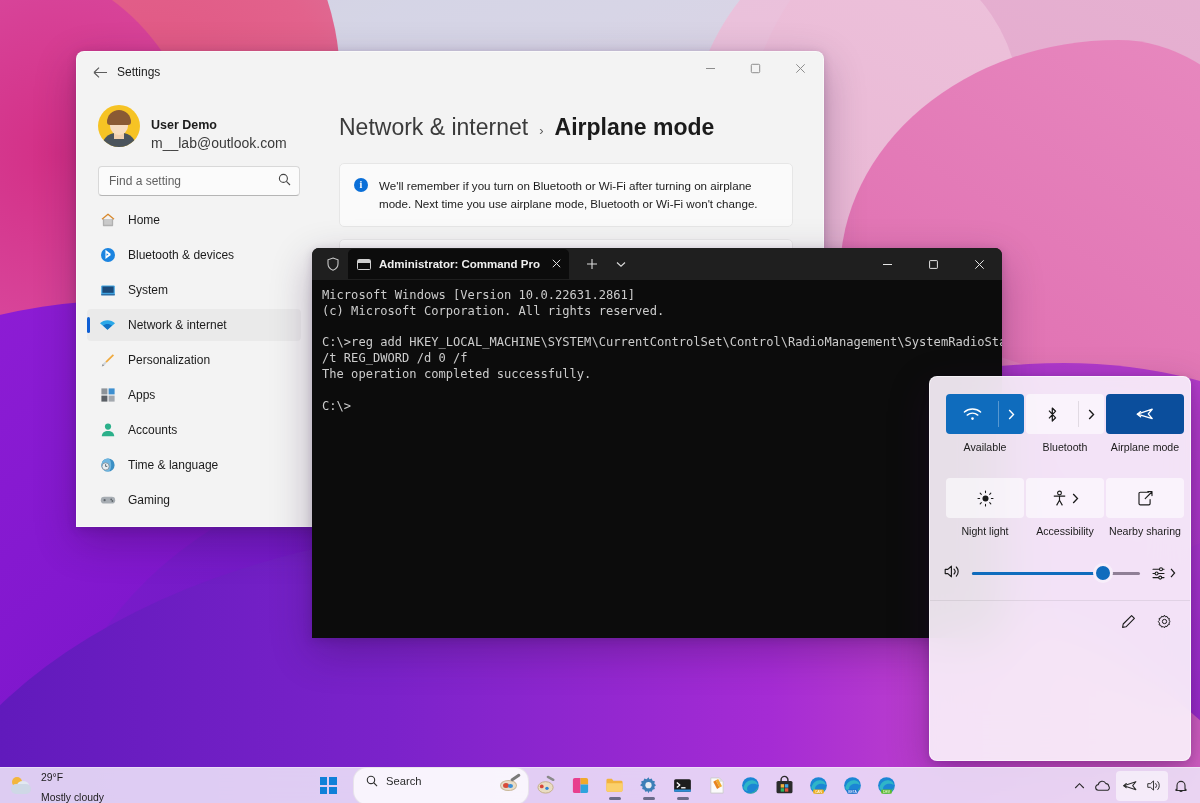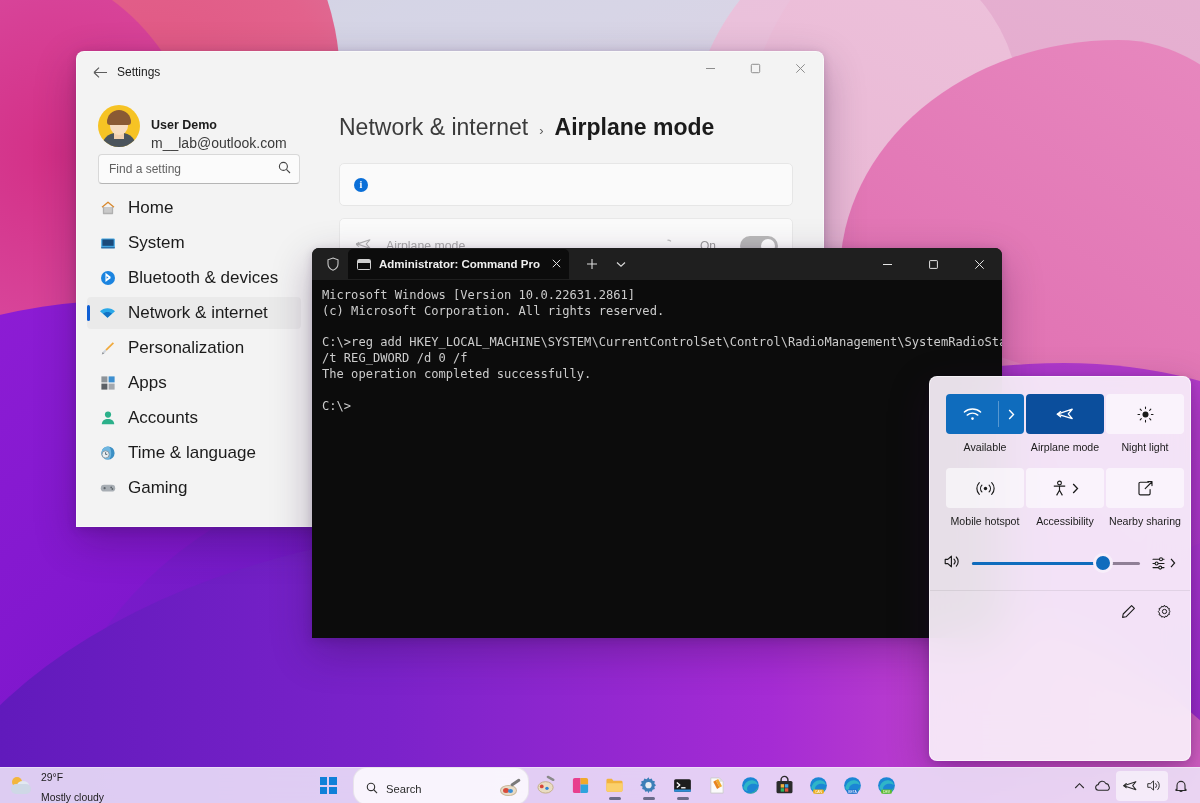--- a/index.html
+++ b/index.html
@@ -118,21 +118,21 @@
   }
   #avatar .hair { position:absolute; left:9px; top:5px; width:24px; height:15px; border-radius:12px 12px 3px 3px; background:#8a5a34; }
   #avatar .face { position:absolute; left:12px; top:10px; width:18px; height:20px; border-radius:9px 9px 10px 10px; background:#f6dcc0; }
   #avatar .body { position:absolute; left:4px; top:28px; width:34px; height:20px; border-radius:14px 14px 0 0; background:#4b545c; }
   #avatar .neck { position:absolute; left:16px; top:26px; width:10px; height:8px; background:#f0cfae; }
   #user-meta { line-height: 1.35; }
   #user-name { font-size: 12.5px; font-weight: bold; color: #1b1b1b; margin-top: 18px; }
   #user-email { font-size: 14px; color: #3a3a3a; }
 
   #search-box {
-    margin: 0 0 8px 11px; width: 202px; height: 30px;
+    margin: 12px 0 8px 11px; width: 202px; height: 30px;
     background: #fbfbfb; border: 1px solid #d8d8d8; border-bottom-color:#b5b5b5;
     border-radius: 4px; display: flex; align-items: center; padding: 0 8px 0 10px;
   }
   #search-box input {
     flex: 1; border: none; outline: none; background: transparent;
     font-family: inherit; font-size: 12px; color: #1b1b1b;
   }
   #search-box input::placeholder { color: #616161; }
   #search-icon { color: #444; font-size: 12px; }
 
@@ -141,21 +141,21 @@
     display: flex; align-items: center; gap: 12px;
     height: 32px; margin: 3px 0; border-radius: 4px; padding-left: 12px;
     position: relative;
   }
   .nav-item.active { background: #eaeaea; }
   .nav-item.active::before {
     content: ""; position: absolute; left: 0; top: 8px;
     width: 3px; height: 16px; background: #0f5fd4; border-radius: 2px;
   }
   .nav-ic { width: 17px; height: 17px; flex: 0 0 17px; display:flex; align-items:center; justify-content:center; }
-  .nav-label { font-size: 17px; color: #1b1b1b; }
+  .nav-label { font-size: 12px; color: #1b1b1b; }
 
   #settings-main { flex: 1; padding: 22px 30px 0 28px; overflow: hidden; }
   #breadcrumb { display: flex; align-items: baseline; gap: 11px; margin-bottom: 22px; }
   #bc-parent { font-size: 23px; color: #3b3b3b; }
   #bc-sep { font-size: 13px; color: #5a5a5a; }
   #bc-current { font-size: 23px; font-weight: bold; color: #1b1b1b; }
 
   #info-card {
     background: #fafafa; border: 1px solid #e6e6e6; border-radius: 5px;
     padding: 13px 14px; display: flex; gap: 11px; margin-bottom: 12px;
@@ -218,21 +218,21 @@
   #quick-settings {
     position: absolute; left: 929px; top: 376px; width: 262px; height: 385px;
     background: rgba(249,240,250,.93);
     border: 1px solid rgba(255,255,255,.55);
     border-radius: 8px;
     backdrop-filter: blur(22px);
     overflow: hidden;
   }
   #qs-grid {
     display: grid; grid-template-columns: repeat(3, 1fr);
-    gap: 2px 2px; padding: 17px 16px 0 16px;
+    gap: 12px 2px; padding: 17px 16px 0 16px;
   }
   .qs-cell { display: flex; flex-direction: column; align-items: center; }
   .qs-tile {
     width: 78px; height: 40px; border-radius: 4px;
     display: flex; align-items: center; justify-content: center; position: relative;
     background: rgba(255,255,255,.60); color: #1b1b1b;
   }
   .qs-tile.on { background: #0f6cbd; color: #fff; }
   .qs-tile.on-dark { background: #0b4e9c; color: #fff; }
   .qs-tile .qs-ic { display: flex; align-items: center; justify-content: center; }
@@ -283,21 +283,21 @@
   #weather-temp { font-size: 10.4px; color: #1b1b1b; }
   #weather-cond { font-size: 10.4px; color: #1b1b1b; }
 
   #tb-center { position: absolute; left: 311px; display: flex; align-items: center; gap: 2px; }
   #start-btn { width: 34px; height: 30px; display:flex; align-items:center; justify-content:center; border-radius:4px; }
   .winlogo { width: 17px; height: 17px; display:grid; grid-template-columns: 1fr 1fr; grid-template-rows: 1fr 1fr; gap: 2px; }
   .winlogo i { background:#0f80d8; display:block; }
   #search-pill {
     width: 176px; height: 38px; border-radius: 14px;
     background: rgba(255,255,255,.80); border: 1px solid rgba(0,0,0,.07);
-    display: flex; align-items: center; gap: 8px; padding: 7px 6px 0 12px; margin-left: 6px;
+    display: flex; align-items: flex-start; gap: 8px; padding: 7px 6px 0 12px; margin-left: 6px;
   }
   #tb-search-ic { font-size: 11px; color:#333; }
   #tb-search-label { font-size: 11.2px; color: #2a2a2a; flex:1; }
   #tb-search-art { width: 22px; height:18px; position: relative; }
   #tb-search-art .plate { position:absolute; left:0; top:5px; width:17px; height:11px; border-radius:50%; background:#e8dcc8; border:1px solid #c9b89a;}
   #tb-search-art .b1 { position:absolute; left:3px; top:8px; width:6px; height:5px; border-radius:50%; background:#d84b3a;}
   #tb-search-art .b2 { position:absolute; left:8px; top:9px; width:5px; height:4px; border-radius:50%; background:#3a8fd8;}
   #tb-search-art .brush { position:absolute; left:10px; top:1px; width:11px; height:3px; background:#7a7a7a; transform: rotate(-34deg); border-radius:2px;}
 
   .tb-app { width: 32px; height: 30px; display:flex; align-items:center; justify-content:center; border-radius:4px; position:relative; }
@@ -396,36 +396,36 @@
               <path d="M2 7.2L8 2.2l6 5"></path>
                 <path d="M3.5 7v6.5h9V7" fill="#c9c9c9" stroke="#b0b0b0"></path>
             </svg>
           </span>
           <span class="nav-label">Home</span>
         </div>
 
         <div class="nav-item">
           <span class="nav-ic">
             <svg width="16" height="16" viewBox="0 0 16 16">
+                <circle cx="8" cy="8" r="7" fill="#1b84e0"></circle>
+                <path d="M6 5l4 3-4 3V3.8l4 3.2-4 3" stroke="#fff" stroke-width="1.1" fill="none"></path>
+              </svg>
+          </span>
+          <span class="nav-label">Bluetooth &amp; devices</span>
+        </div>
+
+        <div class="nav-item">
+          <span class="nav-ic">
+            <svg width="16" height="16" viewBox="0 0 16 16">
                 <rect x="1.2" y="3.4" width="13.6" height="9" rx="1.2" fill="#3fa3e0"></rect>
                 <rect x="2.4" y="4.5" width="11.2" height="6.3" fill="#1b4a7a"></rect>
                 <rect x="1" y="12" width="14" height="1.4" rx=".7" fill="#2b6fa8"></rect>
               </svg>
           </span>
           <span class="nav-label">System</span>
-        </div>
-
-        <div class="nav-item">
-          <span class="nav-ic">
-            <svg width="16" height="16" viewBox="0 0 16 16">
-                <circle cx="8" cy="8" r="7" fill="#1b84e0"></circle>
-                <path d="M6 5l4 3-4 3V3.8l4 3.2-4 3" stroke="#fff" stroke-width="1.1" fill="none"></path>
-              </svg>
-          </span>
-          <span class="nav-label">Bluetooth &amp; devices</span>
         </div>
 
         <div class="nav-item active">
           <span class="nav-ic">
             <svg width="17" height="14" viewBox="0 0 17 14">
               <path d="M8.5 11.8L1 5.2C3 3.2 5.6 2.2 8.5 2.2S14 3.2 16 5.2z" fill="#2aa8e8"></path>
               <path d="M8.5 11.8L4 7.6c1.3-1.1 2.8-1.7 4.5-1.7s3.2.6 4.5 1.7z" fill="#1272c4"></path>
             </svg>
           </span>
           <span class="nav-label">Network &amp; internet</span>
@@ -500,20 +500,21 @@
 
     <div id="settings-main">
       <div id="breadcrumb">
         <span id="bc-parent">Network &amp; internet</span>
         <span id="bc-sep">›</span>
         <span id="bc-current">Airplane mode</span>
       </div>
 
       <div id="info-card">
         <span id="info-icon">i</span>
+        <span id="info-text">We'll remember if you turn on Bluetooth or Wi-Fi after turning on airplane mode. Next time you use airplane mode, Bluetooth or Wi-Fi won't change.</span>
       </div>
 
       <div id="airplane-card">
         <span id="airplane-ic">
           <svg width="18" height="16" viewBox="0 0 18 16" fill="none" stroke="#b3b3b3" stroke-width="1.15" stroke-linejoin="round">
             <path d="M2.2 7.4l13.6-4.6-3.6 4.2 3.6 4.2-13.6-4.6"></path>
               <path d="M2.2 7.4L5 5.2M2.2 7.4L5 9.6"></path>
           </svg>
         </span>
         <span id="airplane-label">Airplane mode</span>
@@ -601,20 +602,35 @@
         </span>
         <span class="qs-chev">
           <svg width="7" height="11" viewBox="0 0 7 11" fill="none" stroke="#fff" stroke-width="1.4">
               <path d="M1.2 1l4.3 4.5L1.2 10"></path>
             </svg>
         </span>
       </div>
       <div class="qs-label">Available</div>
     </div>
 
+    <div class="qs-cell">
+      <div class="qs-tile split">
+        <span class="qs-ic">
+          <svg width="13" height="17" viewBox="0 0 13 17" fill="none" stroke="#1b1b1b" stroke-width="1.25" stroke-linejoin="round">
+            <path d="M3 4.6L9.6 11.8 6.3 15V2l3.3 3.2L3 12.4"></path>
+          </svg>
+        </span>
+        <span class="qs-chev">
+          <svg width="7" height="11" viewBox="0 0 7 11" fill="none" stroke="#1b1b1b" stroke-width="1.4">
+              <path d="M1.2 1l4.3 4.5L1.2 10"></path>
+            </svg>
+        </span>
+      </div>
+      <div class="qs-label">Bluetooth</div>
+    </div>
 
 
     <div class="qs-cell">
       <div class="qs-tile on-dark">
         <span class="qs-ic">
           <svg width="20" height="17" viewBox="0 0 20 17" fill="none" stroke="#fff" stroke-width="1.35" stroke-linejoin="round" stroke-linecap="round">
             <path d="M2.4 8.2L17.2 3.2l-3.9 4.7 3.9 4.7L2.4 8.2"></path>
               <path d="M2.4 8.2L5.6 5.6M2.4 8.2l3.2 2.6"></path>
           </svg>
         </span>
@@ -627,32 +643,20 @@
         <span class="qs-ic">
           <svg width="17" height="17" viewBox="0 0 17 17" fill="none" stroke="#1b1b1b" stroke-width="1.1" stroke-linecap="round">
             <circle cx="8.5" cy="8.5" r="3" fill="#1b1b1b" stroke="none"></circle>
             <path d="M8.5 1v1.6M8.5 14.4V16M1 8.5h1.6M14.4 8.5H16M3.2 3.2l1.1 1.1M12.7 12.7l1.1 1.1M13.8 3.2l-1.1 1.1M4.3 12.7l-1.1 1.1"></path>
           </svg>
         </span>
       </div>
       <div class="qs-label">Night light</div>
     </div>
 
-    <div class="qs-cell">
-      <div class="qs-tile">
-        <span class="qs-ic">
-          <svg width="19" height="15" viewBox="0 0 19 15" fill="none" stroke="#1b1b1b" stroke-width="1.15" stroke-linecap="round">
-            <circle cx="9.5" cy="7.5" r="1.7" fill="#1b1b1b" stroke="none"></circle>
-            <path d="M5.9 4.1a5 5 0 000 6.8M13.1 4.1a5 5 0 010 6.8"></path>
-            <path d="M3.3 1.6a8.4 8.4 0 000 11.8M15.7 1.6a8.4 8.4 0 010 11.8"></path>
-          </svg>
-        </span>
-      </div>
-      <div class="qs-label">Mobile hotspot</div>
-    </div>
 
     <div class="qs-cell">
       <div class="qs-tile">
         <span class="qs-ic" style="position:static;width:auto;display:flex;align-items:center;gap:5px;">
           <svg width="15" height="17" viewBox="0 0 15 17" fill="none" stroke="#1b1b1b" stroke-width="1.15" stroke-linejoin="round">
             <circle cx="7.5" cy="3" r="1.9"></circle>
             <path d="M1.8 6.1h11.4M7.5 6.8v3.4M7.5 10.2L4.6 15.4M7.5 10.2l2.9 5.2"></path>
           </svg>
           <svg width="7" height="11" viewBox="0 0 7 11" fill="none" stroke="#1b1b1b" stroke-width="1.3">
               <path d="M1.2 1l4.3 4.5L1.2 10"></path>

